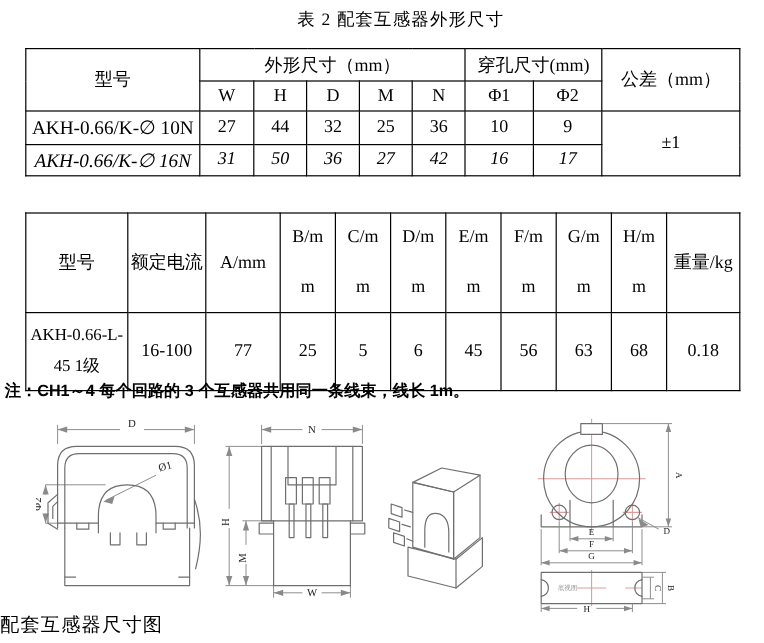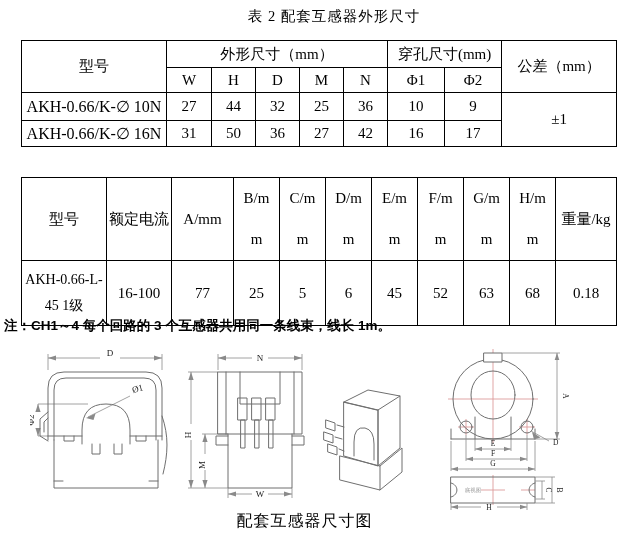--- a/index.html
+++ b/index.html
@@ -11,21 +11,21 @@
   .title {
     position:absolute; top:7px; left:0; width:637px; text-align:center;
     font-size:14.5px; letter-spacing:1px;padding-left:31px;
   }
   table { position:absolute; border-collapse:collapse; table-layout:fixed; background:#fff; }
   td { border:1px solid #000; text-align:center; vertical-align:middle; padding:0 2px; overflow:hidden; font-size:15px; }
   .t1 { left:21px; top:40px; width:595px; }
   .t1 .rh1 td { height:27px; }
   .t1 .rh2 td { height:25px; }
   .t1 .rd1 td { height:28px; }
-  .t1 .rd2 td { height:26px; }
+  .t1 .rd2 td { height:26px;font-style:italic; }
   .t1 .model { font-size:16px; }
   .t2 { left:21px; top:177px; width:595px; }
   .t2 td { height:65px; line-height:41px; }
   .t2 .dr td { line-height:26px; }
   .t2 .model { font-size:14px; }
   .ba { word-break:break-all; padding:0 8px; }
   .note {
     position:absolute; left:4px; top:317px; width:630px;
     font-family:"Liberation Sans", sans-serif; font-weight:bold; font-size:13.5px;
   }
@@ -33,22 +33,22 @@
   .diagrams svg { position:absolute; }
   .ln  { fill:none; stroke:#6f6f6f; stroke-width:1; stroke-linejoin:round; stroke-linecap:round; }
   .dl  { fill:none; stroke:#8a8a8a; stroke-width:0.8; }
   .rd  { fill:none; stroke:#dc9b9b; stroke-width:0.9; }
   .ah  { fill:#8a8a8a; stroke:none; }
   .dt  { font-family:"Liberation Serif", serif; font-size:9px; fill:#222; }
   .dts { font-family:"Liberation Serif", serif; font-size:7.5px; fill:#222; }
   .tiny{ font-family:"Liberation Sans", sans-serif; font-size:5.5px; fill:#999; }
   .tab { fill:#ffffff; stroke:#6f6f6f; stroke-width:1; }
   .caption {
-    position:absolute; top:511px; left:0; width:517px; text-align:center;
-    font-size:16px; letter-spacing:1px;margin-left:46px;
+    position:absolute; top:511px; left:0; width:517px; 
+    font-size:16px; letter-spacing:1px;
   }
 </style>
 </head>
 <body>
 
 <div class="page">
 
   <div class="title">表 2 配套互感器外形尺寸</div>
 
   <table class="t1">
@@ -132,21 +132,21 @@
       <td>重量/kg</td>
     </tr>
     <tr class="dr">
       <td class="model">AKH-0.66-L-45 1级</td>
       <td>16-100</td>
       <td>77</td>
       <td>25</td>
       <td>5</td>
       <td>6</td>
       <td>45</td>
-      <td>52</td>
+      <td>56</td>
       <td>63</td>
       <td>68</td>
       <td>0.18</td>
     </tr>
   </tbody>
     </table>
 
   <div class="note">注：CH1～4 每个回路的 3 个互感器共用同一条线束，线长 1m。</div>
 
   <div class="diagrams">

